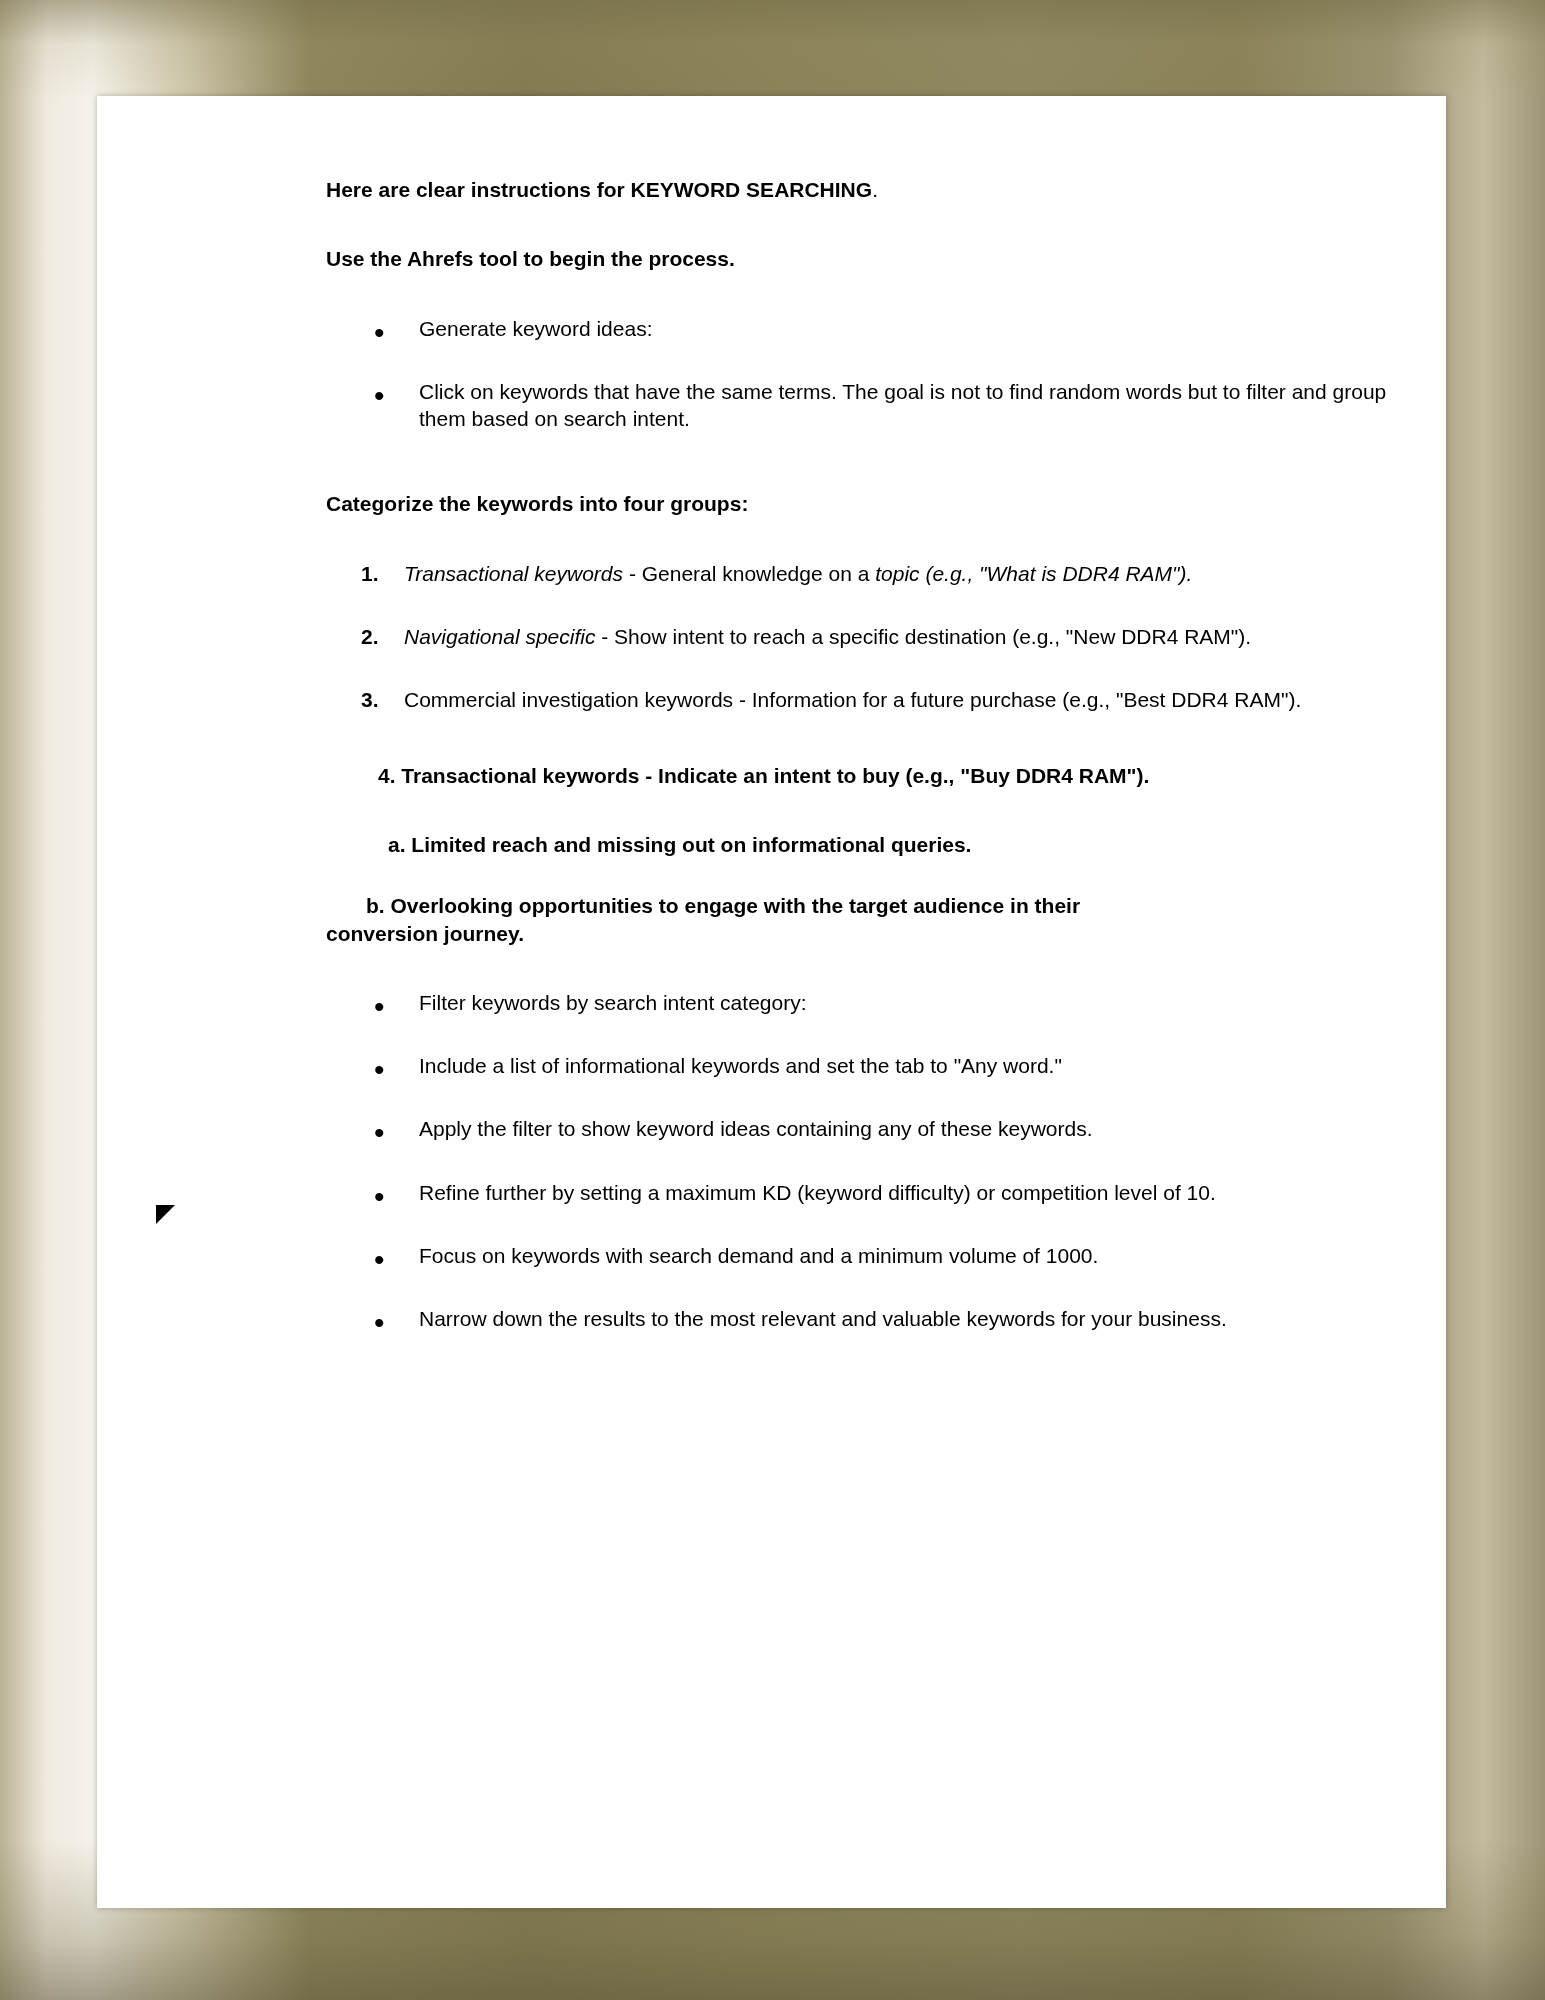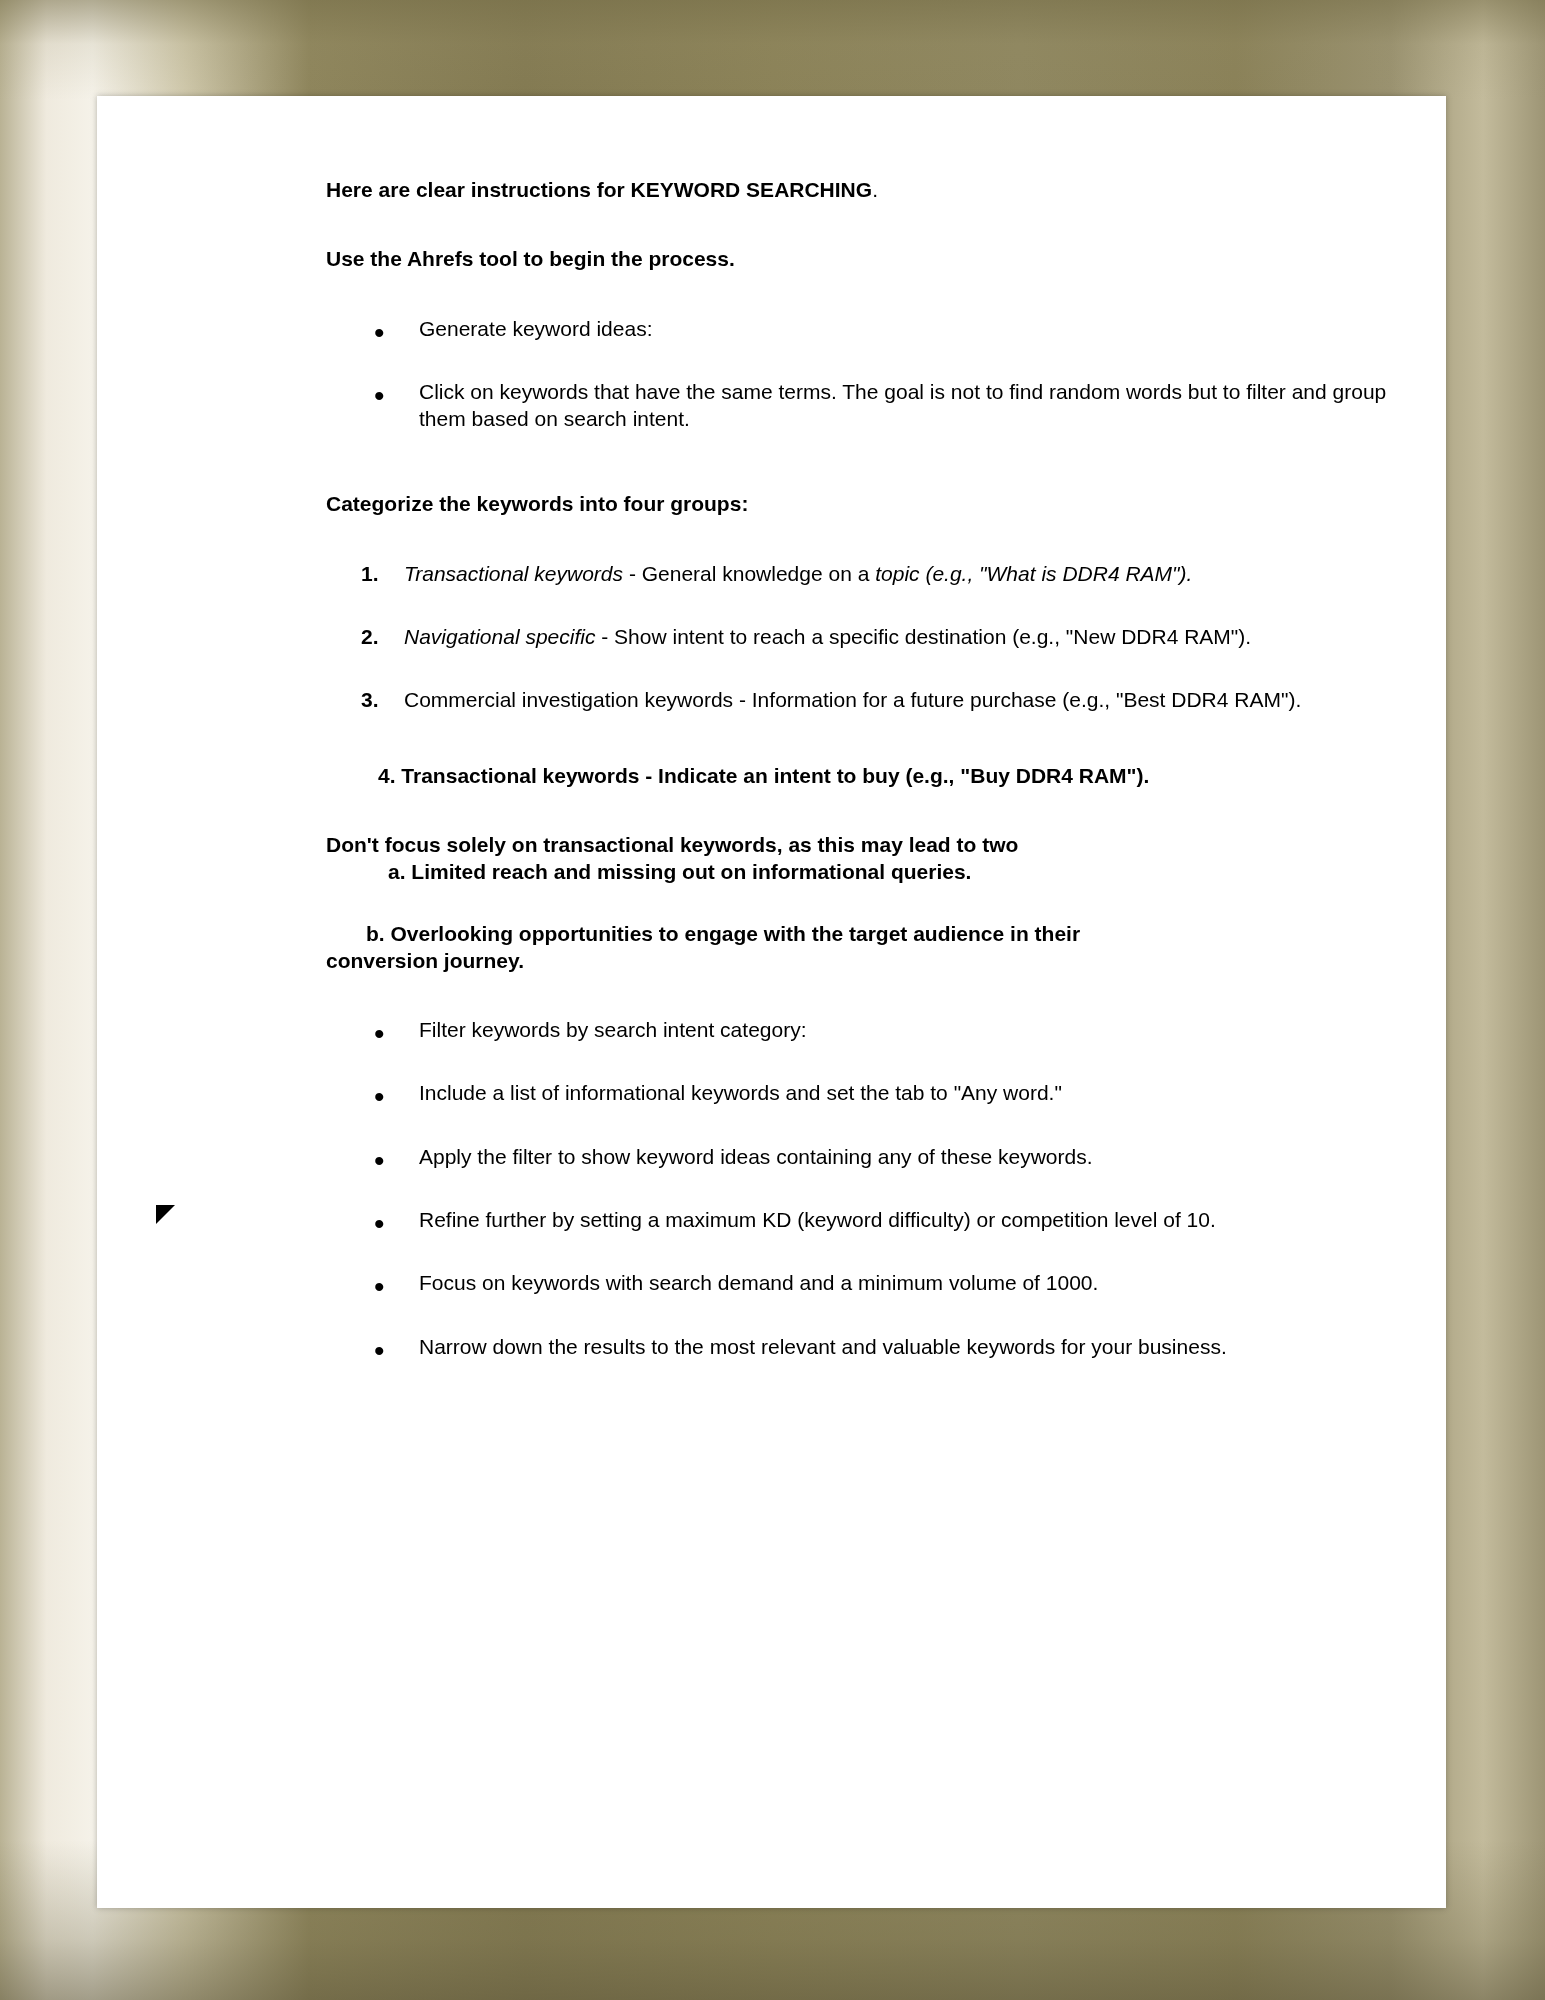--- a/index.html
+++ b/index.html
@@ -178,21 +178,20 @@
         <span class="num">3.</span><span>Commercial investigation keywords - Information for a future purchase (e.g., "Best DDR4 RAM").</span>
       </li>
     </ol>
 
     <div class="spacer-xs"></div>
 
     <p class="para plain-num">4. Transactional keywords - Indicate an intent to buy (e.g., "Buy DDR4 RAM").</p>
 
     <div class="spacer-lg"></div>
 
-    <p class="para">Don't focus solely on transactional keywords, as this may lead to two</p>
     <p class="para sub-a">a.  Limited reach and missing out on informational queries.</p>
 
     <div class="spacer-md"></div>
 
     <p class="para sub-b">b. Overlooking opportunities to engage with the target audience in their</p>
     <p class="para hang-b">conversion journey.</p>
 
     <div class="spacer-lg"></div>
 
     <ul class="bullets">

